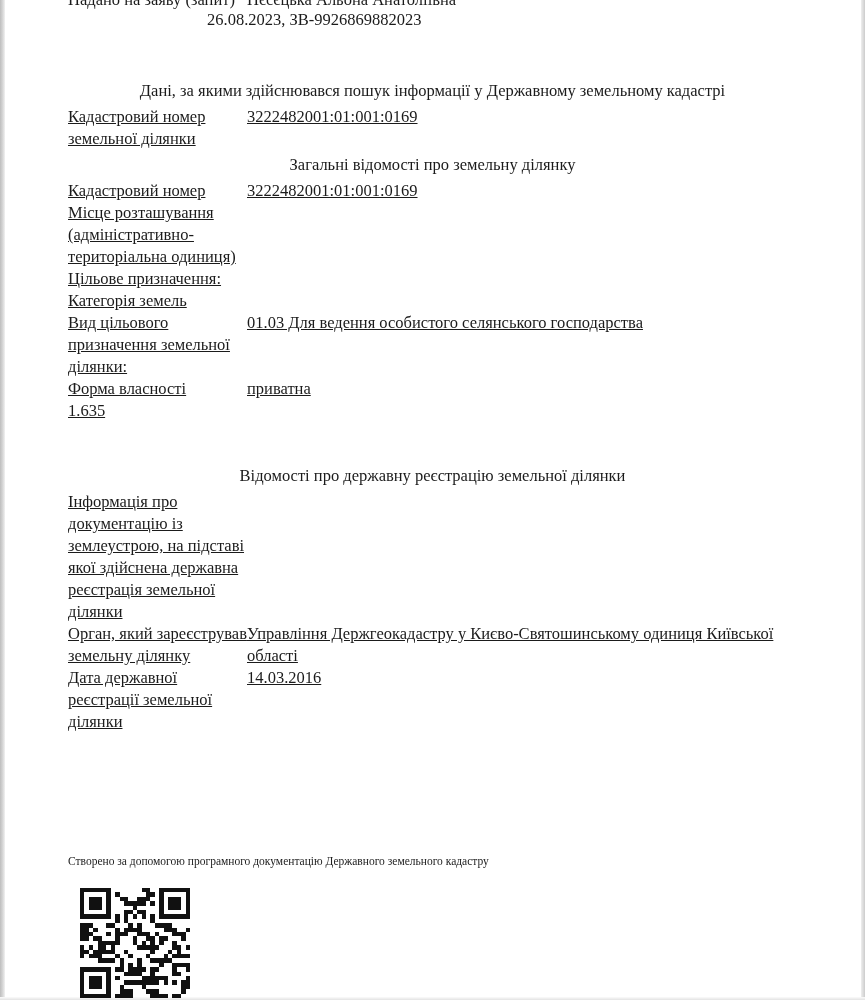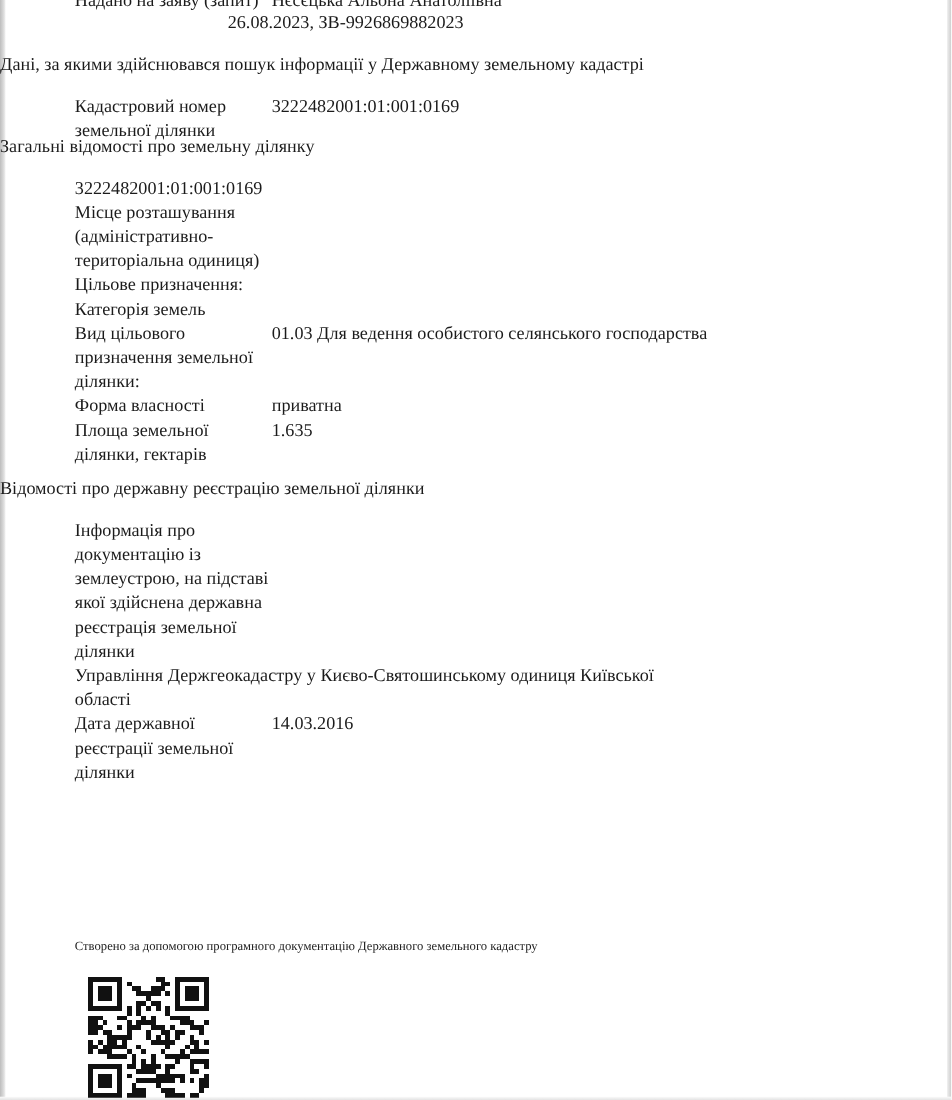--- a/index.html
+++ b/index.html
@@ -21,22 +21,22 @@
     background:linear-gradient(0deg,#e3e3e3,#fbfbfb);}
 
   .top-row{position:absolute;left:68px;top:-11px;display:flex;white-space:nowrap;}
   .top-row .lbl{width:179px;flex:none;}
   .req-line{position:absolute;left:207px;top:9px;white-space:nowrap;text-align:center;}
 
   .section{position:absolute;left:0;width:865px;}
   .sec-a{top:48px;}
   .sec-b{top:122px;}
   .sec-c{top:433px;}
-  .sec-title{text-align:left;}
-  .rows{margin:16px 0 0 68px;}
+  .sec-title{text-align:center;margin-top:32px;}
+  .rows{margin:4px 0 0 68px;text-decoration:underline;}
   .row{display:flex;align-items:flex-start;}
   .row .label{width:179px;flex:none;}
   .row .value{width:545px;flex:none;}
   .row .value.narrow{width:500px;padding-top:15px;}
   .row .value.wide{width:555px;}
 
   .footer{position:absolute;left:68px;top:854px;font-size:11.5px;line-height:14px;color:#222;}
   .qr{position:absolute;left:80px;top:888px;width:110px;height:110px;}
 </style>
 </head>
@@ -60,20 +60,21 @@
         <div class="label">Кадастровий номер земельної ділянки</div>
         <div class="value">3222482001:01:001:0169</div>
       </div>
     </div>
   </div>
 
   <div class="section sec-b">
     <div class="sec-title">Загальні відомості про земельну ділянку</div>
     <div class="rows">
       <div class="row">
+        <div class="label">Кадастровий номер</div>
         <div class="value">3222482001:01:001:0169</div>
       </div>
       <div class="row">
         <div class="label">Місце розташування (адміністративно-територіальна одиниця)</div>
       </div>
       <div class="row">
         <div class="label">Цільове призначення:</div>
         <div class="value"></div>
       </div>
       <div class="row">
@@ -81,33 +82,33 @@
       </div>
       <div class="row">
         <div class="label">Вид цільового призначення земельної ділянки:</div>
         <div class="value">01.03 Для ведення особистого селянського господарства</div>
       </div>
       <div class="row">
         <div class="label">Форма власності</div>
         <div class="value">приватна</div>
       </div>
       <div class="row">
-        <div class="label">Площа земельної ділянки, гектарів</div>
         <div class="value">1.635</div>
       </div>
     </div>
   </div>
 
   <div class="section sec-c">
     <div class="sec-title">Відомості про державну реєстрацію земельної ділянки</div>
     <div class="rows">
       <div class="row">
         <div class="label">Інформація про документацію із землеустрою, на підставі якої здійснена державна реєстрація земельної ділянки</div>
       </div>
       <div class="row">
+        <div class="label">Орган, який зареєстрував земельну ділянку</div>
         <div class="value wide">Управління Держгеокадастру у Києво-Святошинському одиниця Київської області</div>
       </div>
       <div class="row">
         <div class="label">Дата державної реєстрації земельної ділянки</div>
         <div class="value">14.03.2016</div>
       </div>
     </div>
   </div>
 
   <div class="footer">Створено за допомогою програмного документацію Державного земельного кадастру</div>

